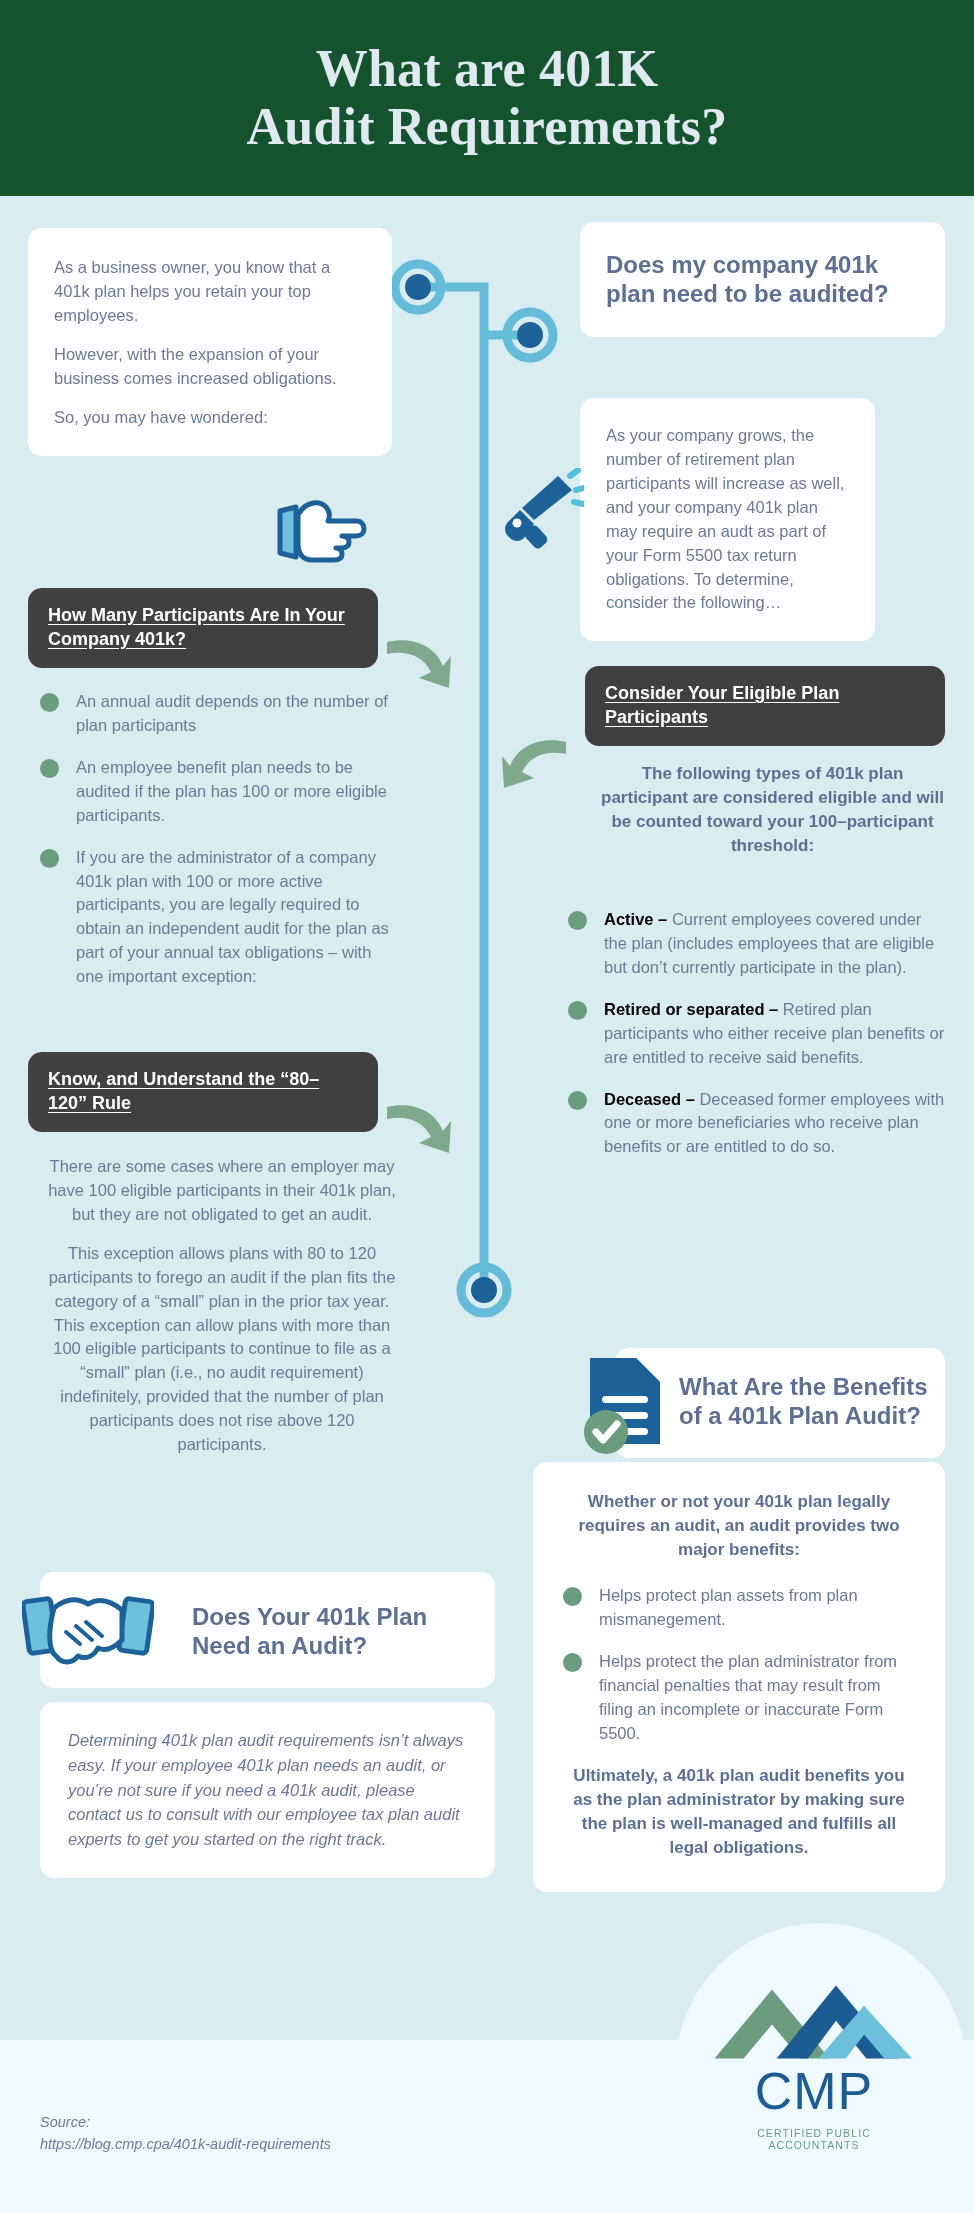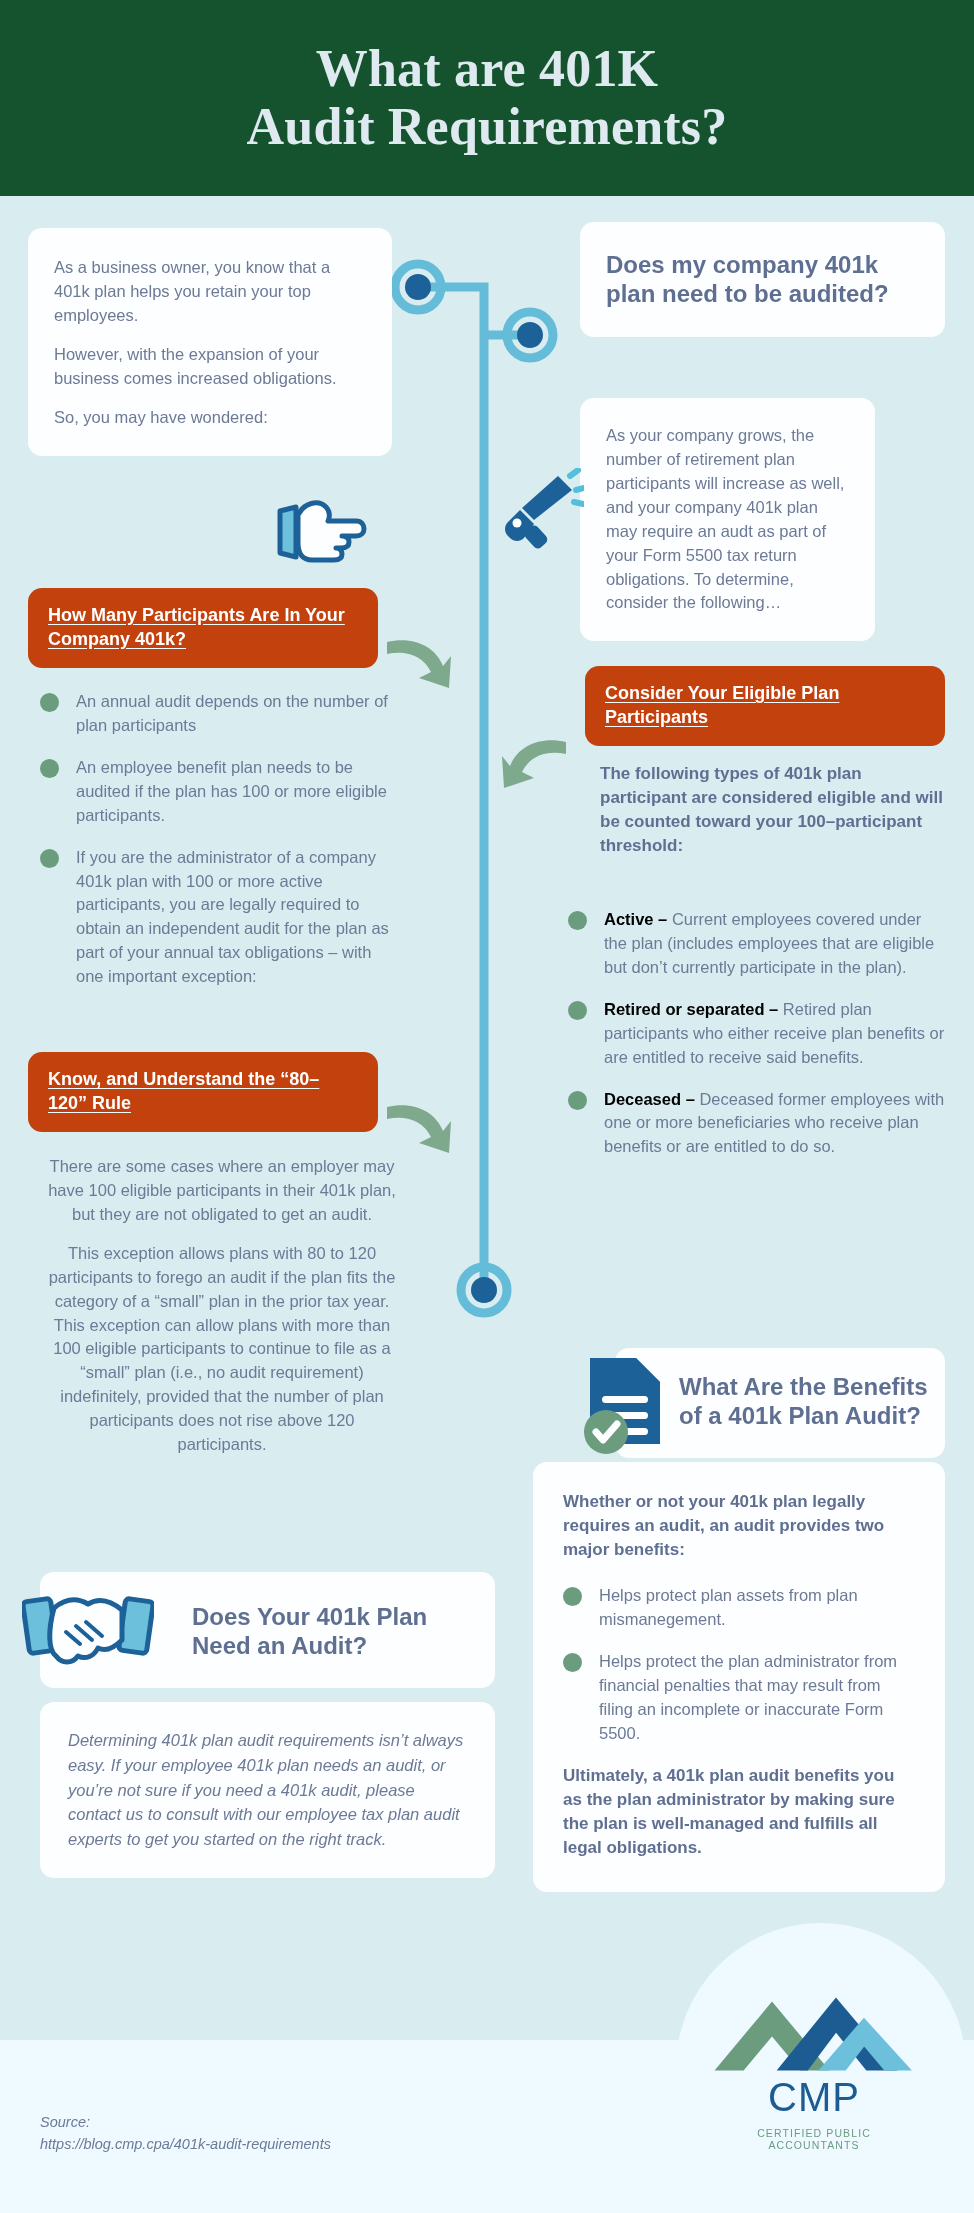--- a/index.html
+++ b/index.html
@@ -76,21 +76,21 @@
 
   .q-head {
     color: #5f6f92;
     font-weight: 700;
     font-size: 24px;
     line-height: 1.22;
   }
 
   .blue-pill {
     position: absolute;
-    background: #c2410c;
+    background: #404040;
     border-radius: 14px;
     padding: 16px 20px;
   }
   .blue-pill-text {
     color: #ffffff;
     font-weight: 700;
     font-size: 18px;
     line-height: 1.33;
     text-decoration: underline;
     text-underline-offset: 3px;
@@ -113,20 +113,21 @@
     border-radius: 50%;
     background: #6b9c7e;
   }
   ul.bullets li b { color: #000000; font-weight: 700; }
 
   .lead-bold {
     color: #5f6f92;
     font-weight: 700;
     font-size: 17px;
     line-height: 1.42;
+    text-align: center;
   }
 
   .italic-text {
     color: #6c7a96;
     font-size: 16.5px;
     line-height: 1.5;
     font-style: italic;
   }
 
   .source-text {
@@ -141,21 +142,21 @@
   .icon-abs { position: absolute; }
 
   .logo-wrap {
     position: absolute;
     right: 60px; bottom: 62px;
     width: 200px;
     text-align: center;
   }
   .logo-word {
     font-family: "Liberation Sans", sans-serif;
-    font-size: 40px;
+    font-size: 52px;
     font-weight: 400;
     letter-spacing: 1px;
     color: #1d5c93;
     line-height: 1;
     margin-top: 2px;
   }
   .logo-sub {
     font-size: 10.5px;
     letter-spacing: 1.1px;
     color: #6b9c7e;

